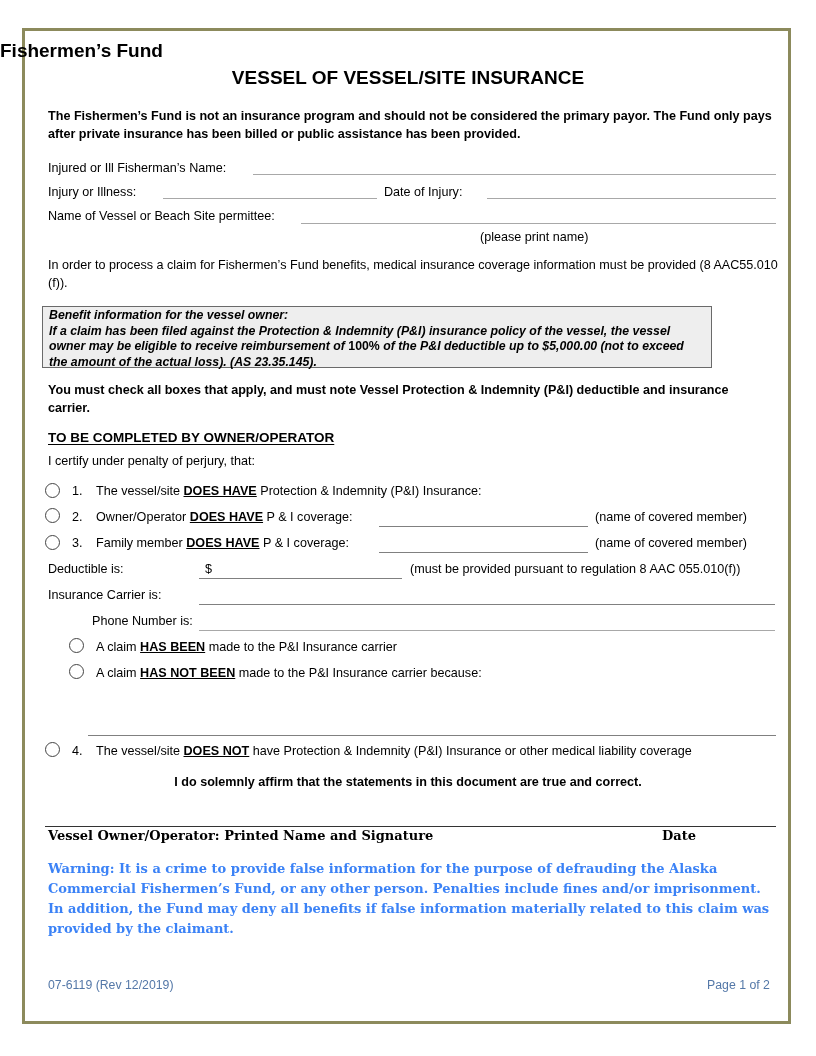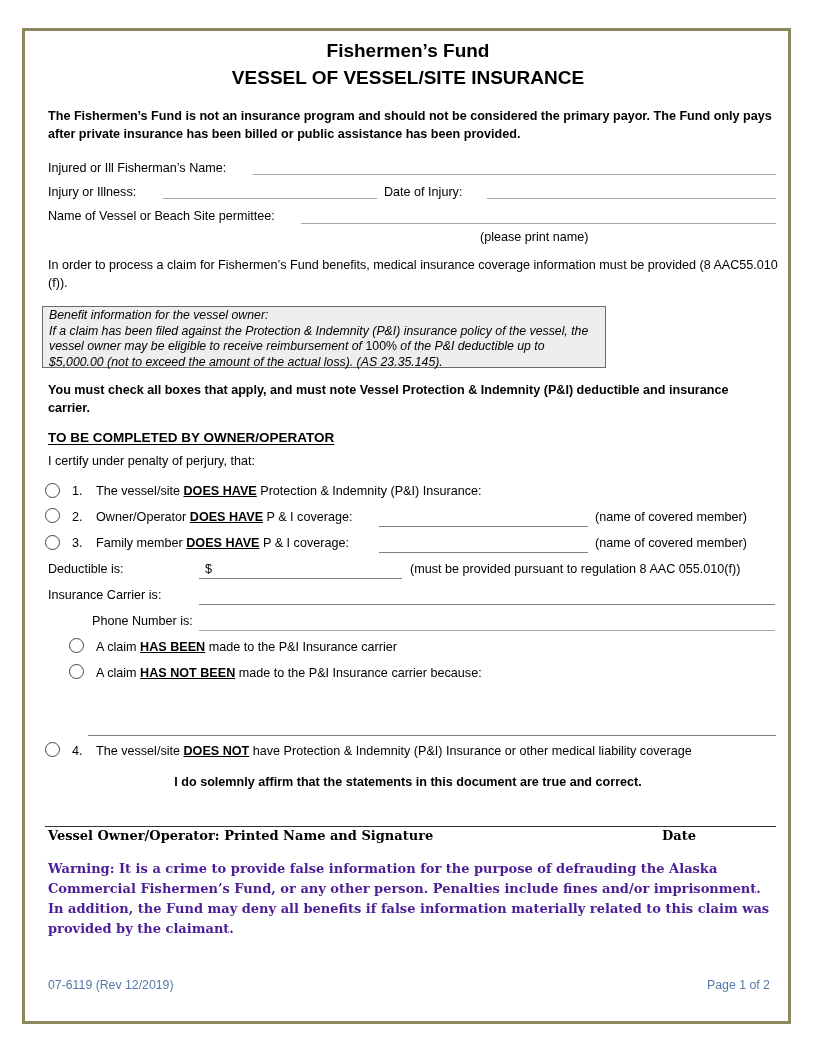--- a/index.html
+++ b/index.html
@@ -1,40 +1,40 @@
 <!DOCTYPE html>
 <html><head>
 <meta charset="utf-8">
 <style>
   html, body { margin: 0; padding: 0; background: #ffffff; }
   body { width: 816px; height: 1056px; position: relative; overflow: hidden;
          font-family: "Liberation Sans", sans-serif; color: #000; }
   .page-frame { position: absolute; left: 22px; top: 28px; width: 769px; height: 996px;
                 border: 3px solid #8c8a5c; box-sizing: border-box; }
   .abs { position: absolute; }
-  .title1 { left: 0; width: 816px; top: 40px; text-align: center; font-weight: bold; font-size: 19px; }
+  .title1 { left: 0; width: 816px; top: 40px; font-weight: bold; font-size: 19px; }
   .title2 { left: 0; width: 816px; top: 67px; text-align: center; font-weight: bold; font-size: 19px; }
   .intro { left: 48px; top: 108px; width: 730px; font-weight: bold; font-size: 12.6px; line-height: 17.5px; }
   .lbl { font-size: 12.6px; white-space: nowrap; }
   .line { position: absolute; height: 0; border-bottom: 1.5px solid #a8a8a8; }
   .line.dark { border-bottom: 1.2px solid #808080; }
   .note { font-size: 12.6px; }
   .para { left: 48px; top: 257px; width: 735px; font-size: 12.6px; line-height: 17.5px; }
-  .benefit-box { left: 42px; top: 306px; width: 564px; height: 62px; background: #eeeeee;
+  .benefit-box { left: 42px; top: 306px; width: 670px; height: 62px; background: #eeeeee;
                  border: 1px solid #6a6a6a; box-sizing: border-box; padding: 1px 6px;
-                 font-style: italic; font-size: 12.3px; line-height: 15.5px; }
+                 font-style: italic; font-size: 12.3px; line-height: 15.5px; font-weight: bold; }
   .must { left: 48px; top: 381px; width: 700px; font-weight: bold; font-size: 12.6px; line-height: 18px; }
   .section-head { left: 48px; top: 430px; font-weight: bold; font-size: 13.5px; text-decoration: underline; text-underline-offset: 2px; }
   .radio { position: absolute; width: 15px; height: 15px; border: 1.3px solid #444; border-radius: 50%;
            box-sizing: border-box; background: #fff; cursor: pointer; }
   .affirm { left: 0; width: 816px; top: 775px; text-align: center; font-weight: bold; font-size: 12.6px; }
   .sig-line { left: 45px; top: 826px; width: 731px; border-bottom: 1px solid #333; height: 0; }
   .sig-label { left: 48px; top: 828px; font-family: "DejaVu Serif", serif; font-weight: bold; font-size: 13px; }
   .date-label { left: 662px; top: 828px; font-family: "DejaVu Serif", serif; font-weight: bold; font-size: 13px; }
-  .warning { left: 48px; top: 859px; width: 730px; color: #4c1d95; font-family: "DejaVu Serif", serif;
+  .warning { left: 48px; top: 859px; width: 730px; color: #3b82f6; font-family: "DejaVu Serif", serif;
              font-weight: bold; font-size: 13px; line-height: 20px; }
   .footer { top: 978px; color: #5478a8; font-family: Liberation Sans, sans-serif; font-size: 12.3px; }
   b { font-weight: bold; text-decoration: underline; }
 </style>
 </head>
 <body>
 
 <div class="page-frame"></div>
 
 <div class="abs title1">Fishermen’s Fund</div>

